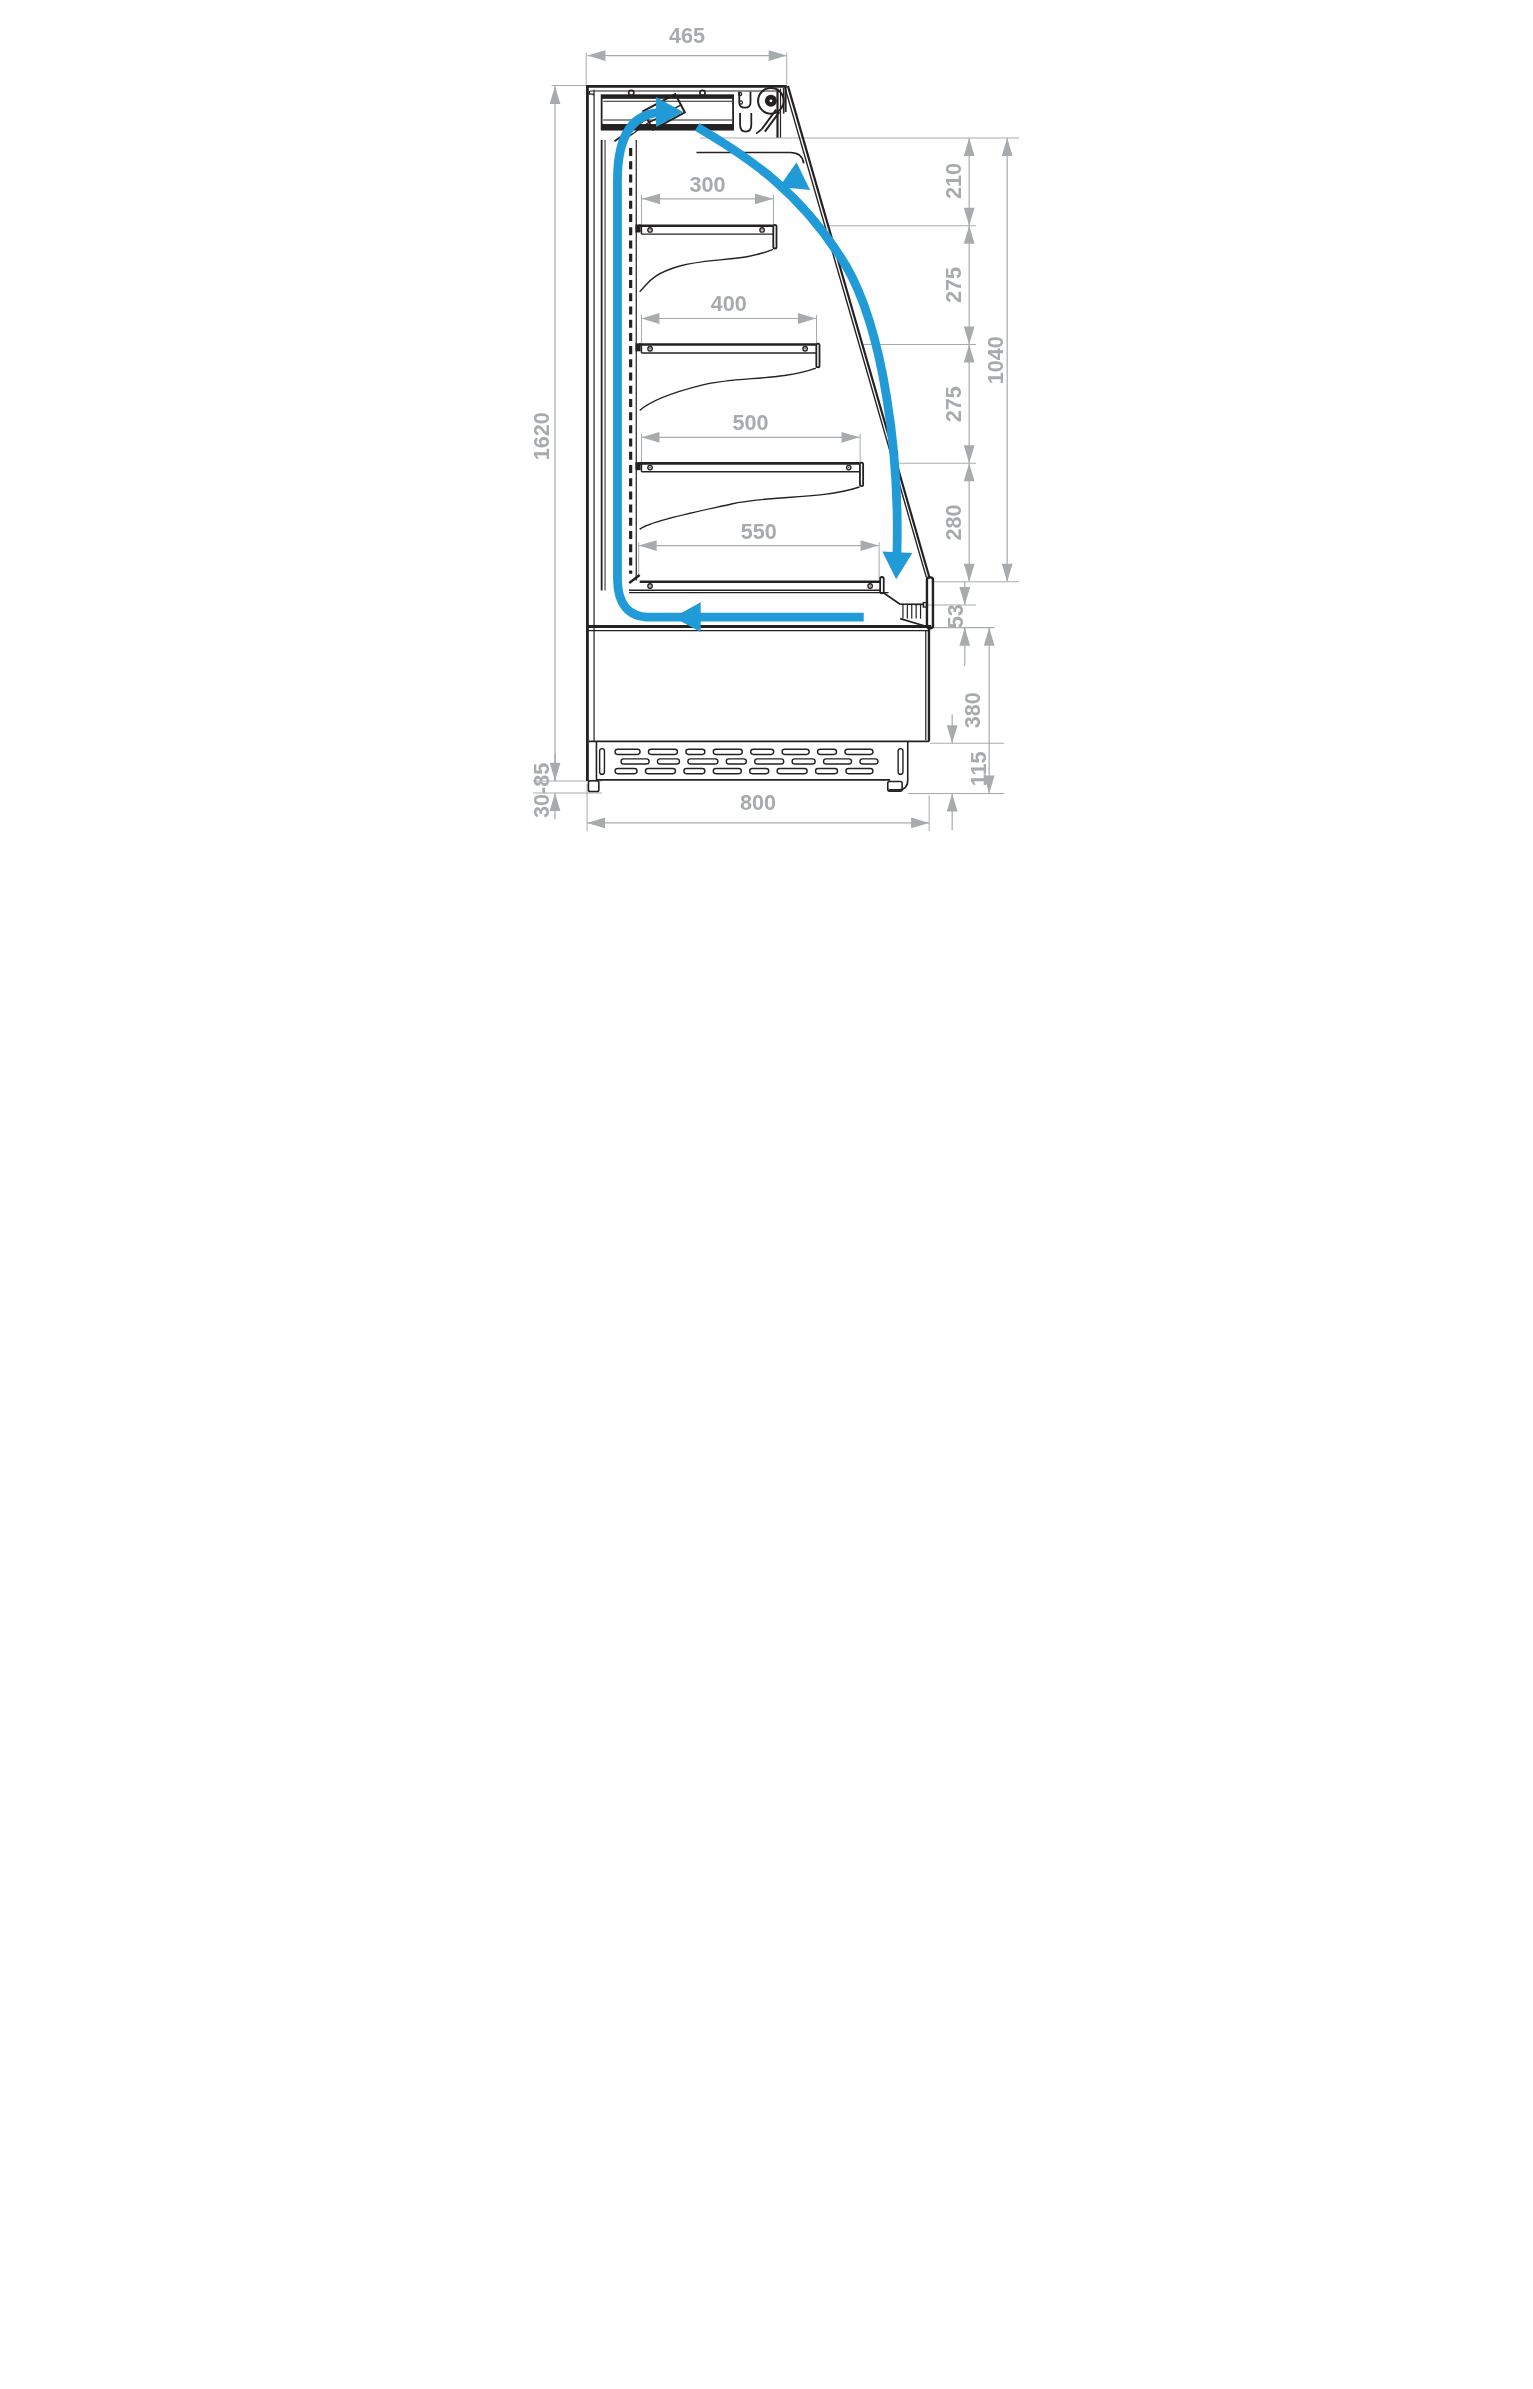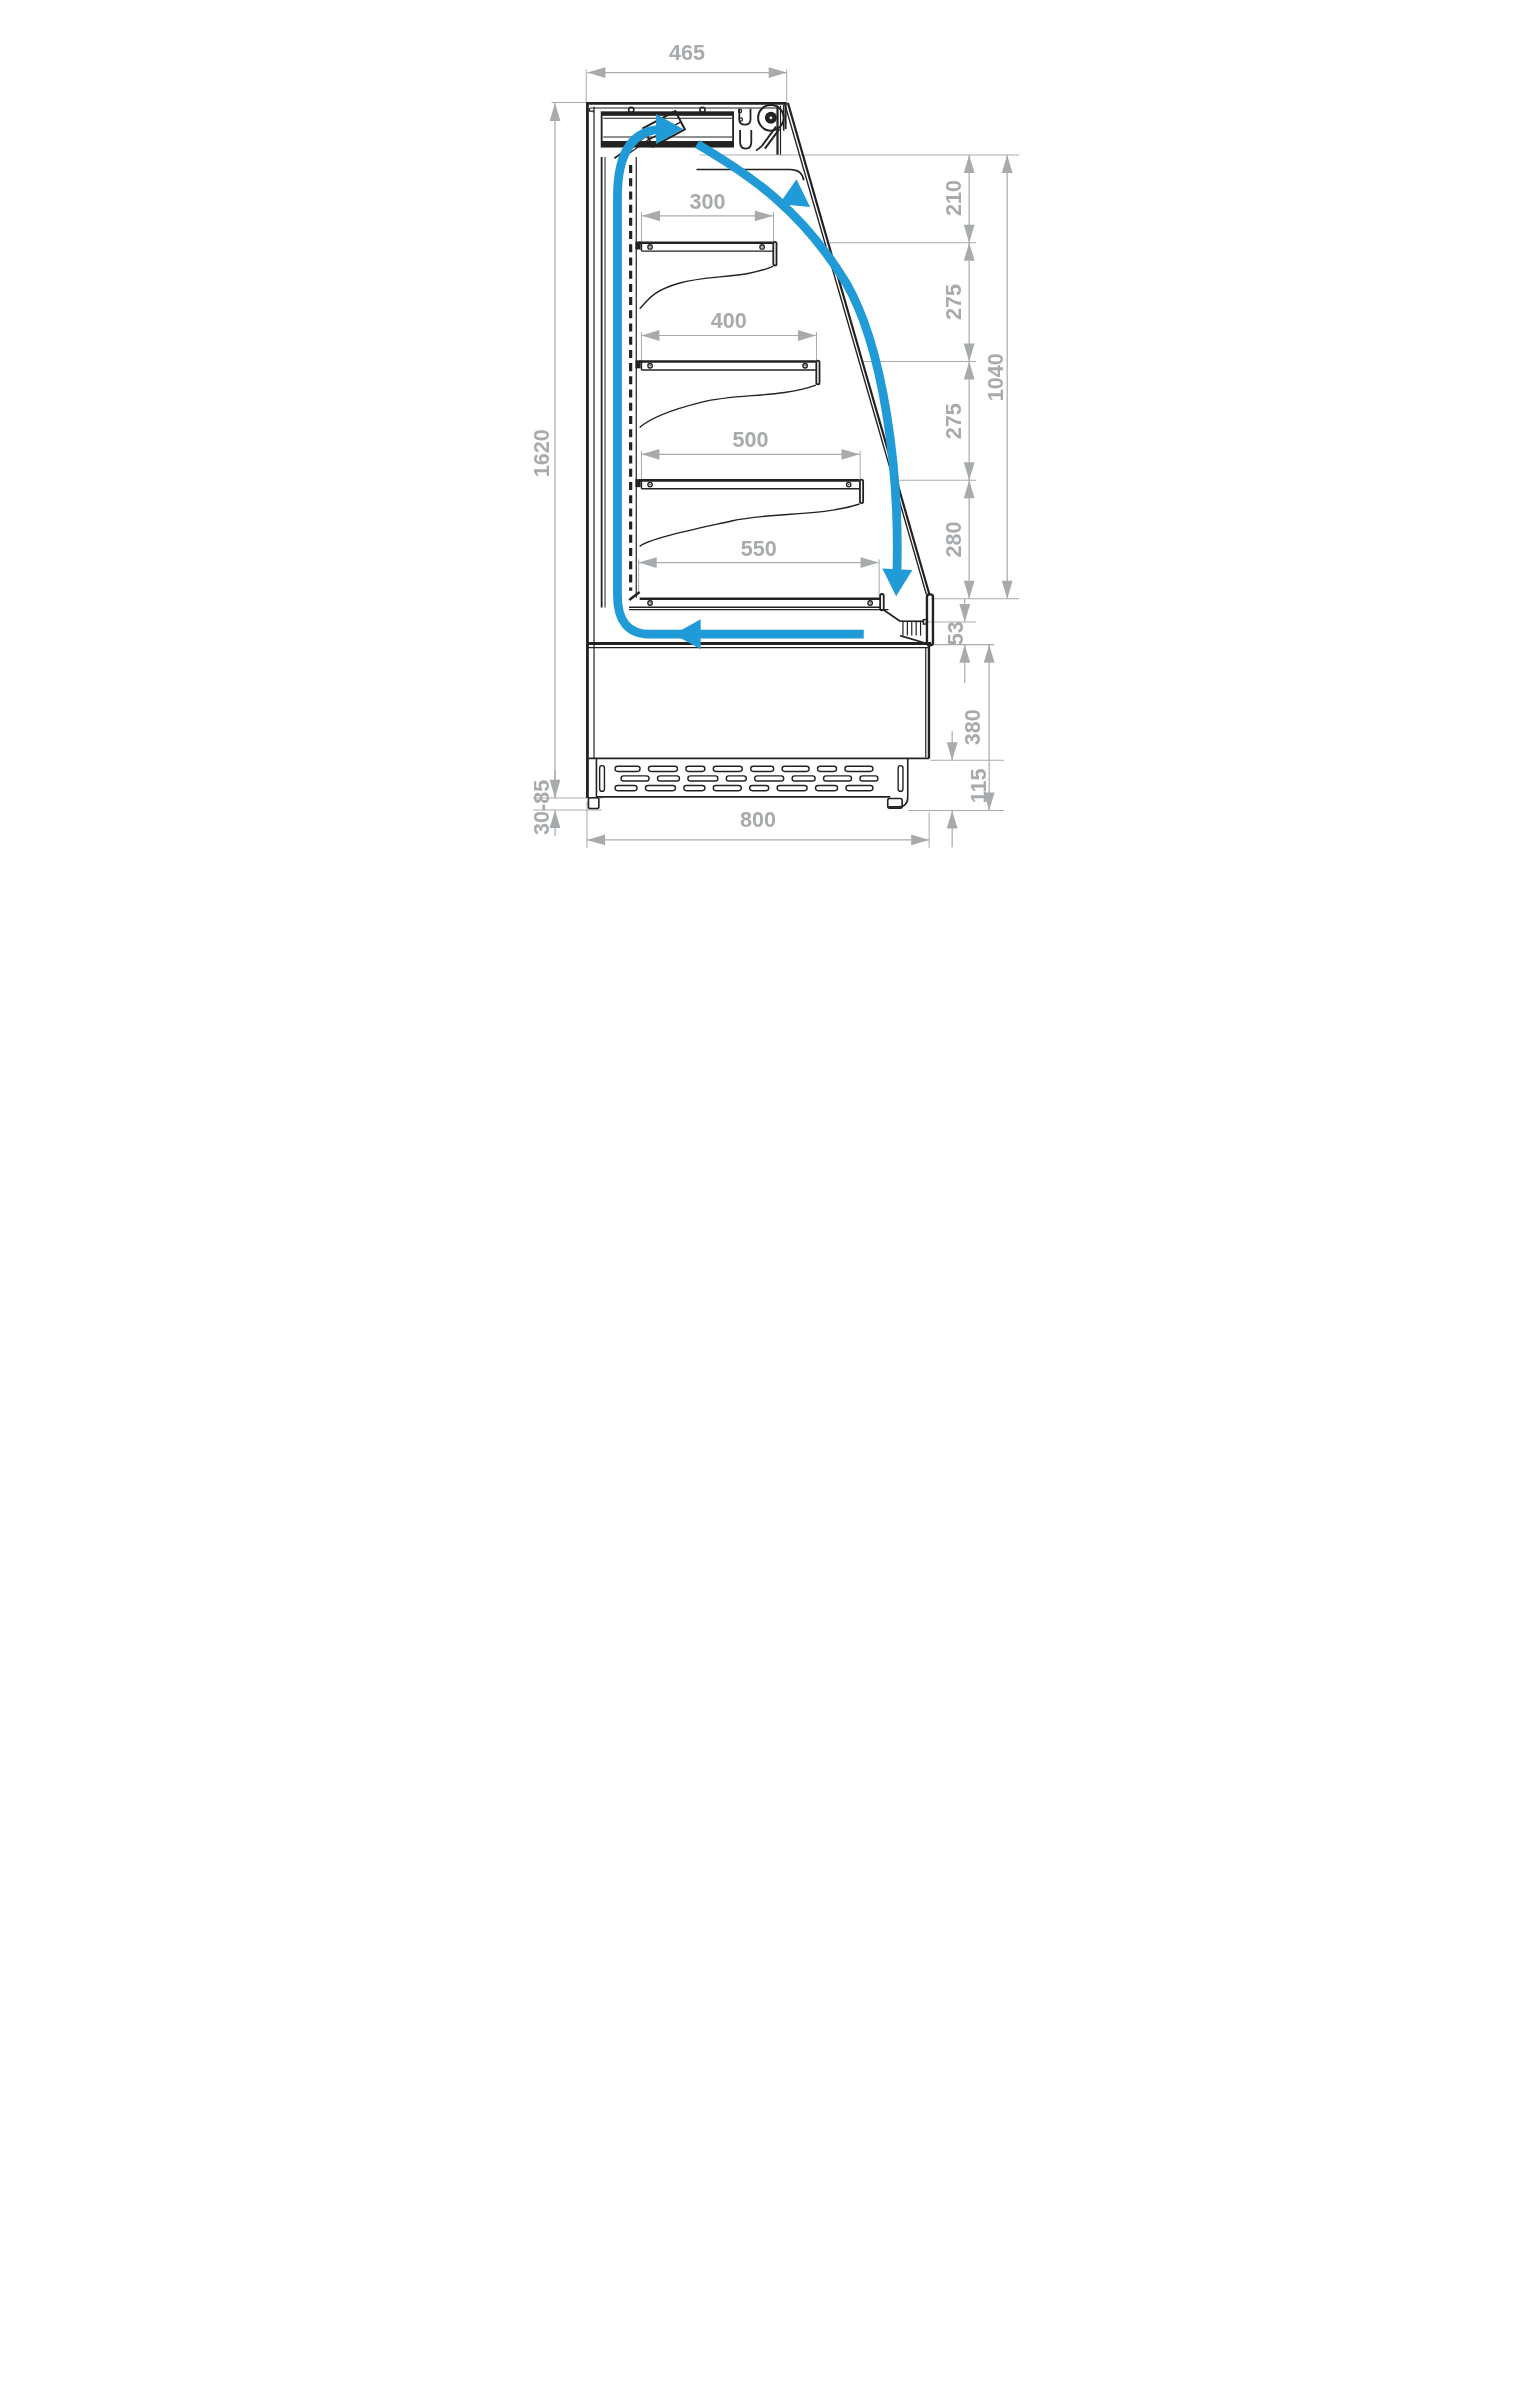--- a/index.html
+++ b/index.html
@@ -1,16 +1,16 @@
 <!DOCTYPE html>
 <html style="font-size:8.9px"><head>
 <meta charset="utf-8">
 <style>
   html,body{margin:0;padding:0;background:#ffffff;}
-  .stage{width:100%;max-width:554px;margin:17px auto;}
+  .stage{width:100%;max-width:554px;margin:0 auto;}
   svg{display:block;width:100%;height:auto;}
   text{font-family:"Liberation Sans", sans-serif;font-weight:700;}
   .dimtxt{fill:#a8abad;font-size:108px;}
   .blk{stroke:#242122;fill:none;stroke-linecap:butt;}
   .gry{stroke:#a8abad;fill:none;}
   .gfill{fill:#a8abad;stroke:none;}
   .bfill{fill:#242122;stroke:none;}
   .blue{stroke:#219bd8;fill:none;}
   .bluefill{fill:#219bd8;stroke:none;}
 </style>

